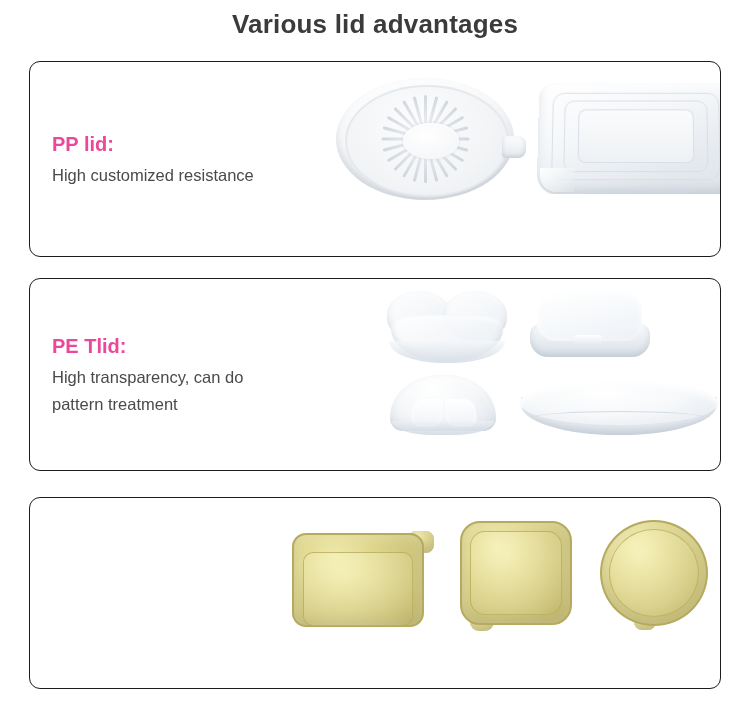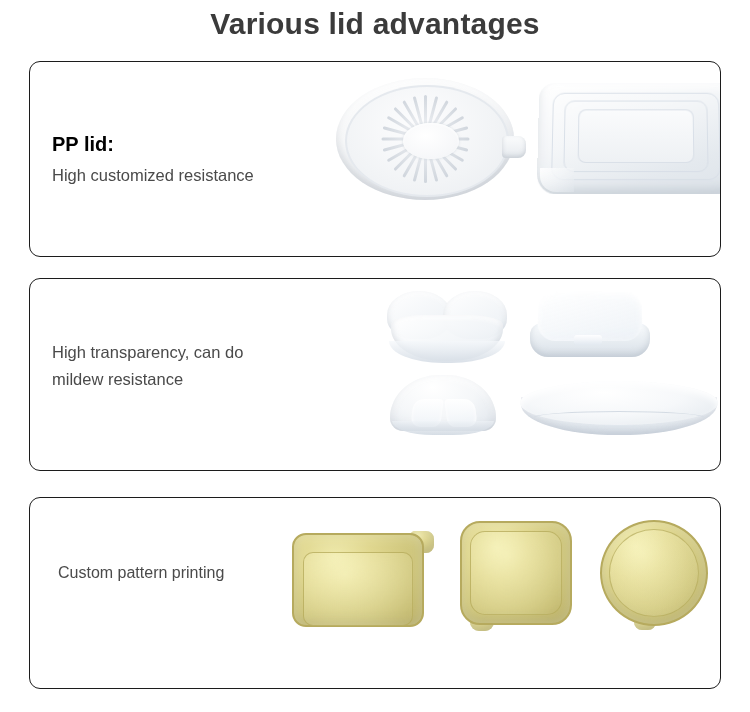--- a/index.html
+++ b/index.html
@@ -17,21 +17,21 @@
     color: #3a3a3a;
   }
 
   
   .page-title {
     position: absolute;
     top: 8px;
     left: 0;
     width: 750px;
     text-align: center;
-    font-size: 30px;
+    font-size: 26px;
     font-weight: bold;
     letter-spacing: 0.2px;
     color: #3b3b3b;
     line-height: 32px;
   }
 
   
   .panel {
     position: absolute;
     left: 29px;
@@ -47,21 +47,21 @@
   #panel-film{ top: 497px; height: 192px; }
 
   .panel-text {
     position: absolute;
     left: 22px;
     z-index: 5;
   }
   .panel-heading {
     font-size: 20px;
     font-weight: bold;
-    color: #000000;
+    color: #ec4899;
     line-height: 25px;
     white-space: pre-line;
   }
   .panel-sub {
     font-size: 16.5px;
     font-weight: normal;
     color: #4a4a4a;
     line-height: 27px;
     margin-top: 5px;
     white-space: pre-line;
@@ -336,22 +336,23 @@
       <div class="ridge r2"></div>
       <div class="ridge r3"></div>
     </div>
     <div class="corner-fold"></div>
   </div>
 </div>
 
 <div class="panel" id="panel-pet">
 
   <div class="panel-text">
+    <div class="panel-heading">PE Tlid:</div>
     <div class="panel-sub">High transparency, can do
-mildew resistance</div>
+pattern treatment</div>
   </div>
 
   <div class="art pet-heart">
     <div class="lobe l"></div>
     <div class="lobe r"></div>
     <div class="base"></div>
     <div class="lip"></div>
   </div>
 
   <div class="art pet-square">
@@ -370,21 +371,20 @@
   <div class="art pet-oval">
     <div class="wall"></div>
     <div class="top"></div>
     <div class="seam"></div>
   </div>
 </div>
 
 <div class="panel" id="panel-film">
 
   <div class="panel-text">
-    <div class="panel-sub">Custom pattern printing</div>
   </div>
 
   <div class="art foil-rect">
     <div class="tab gold-base"></div>
     <div class="plate gold-base gold-edge">
       <div class="inner"></div>
     </div>
   </div>
 
   <div class="art foil-square">

